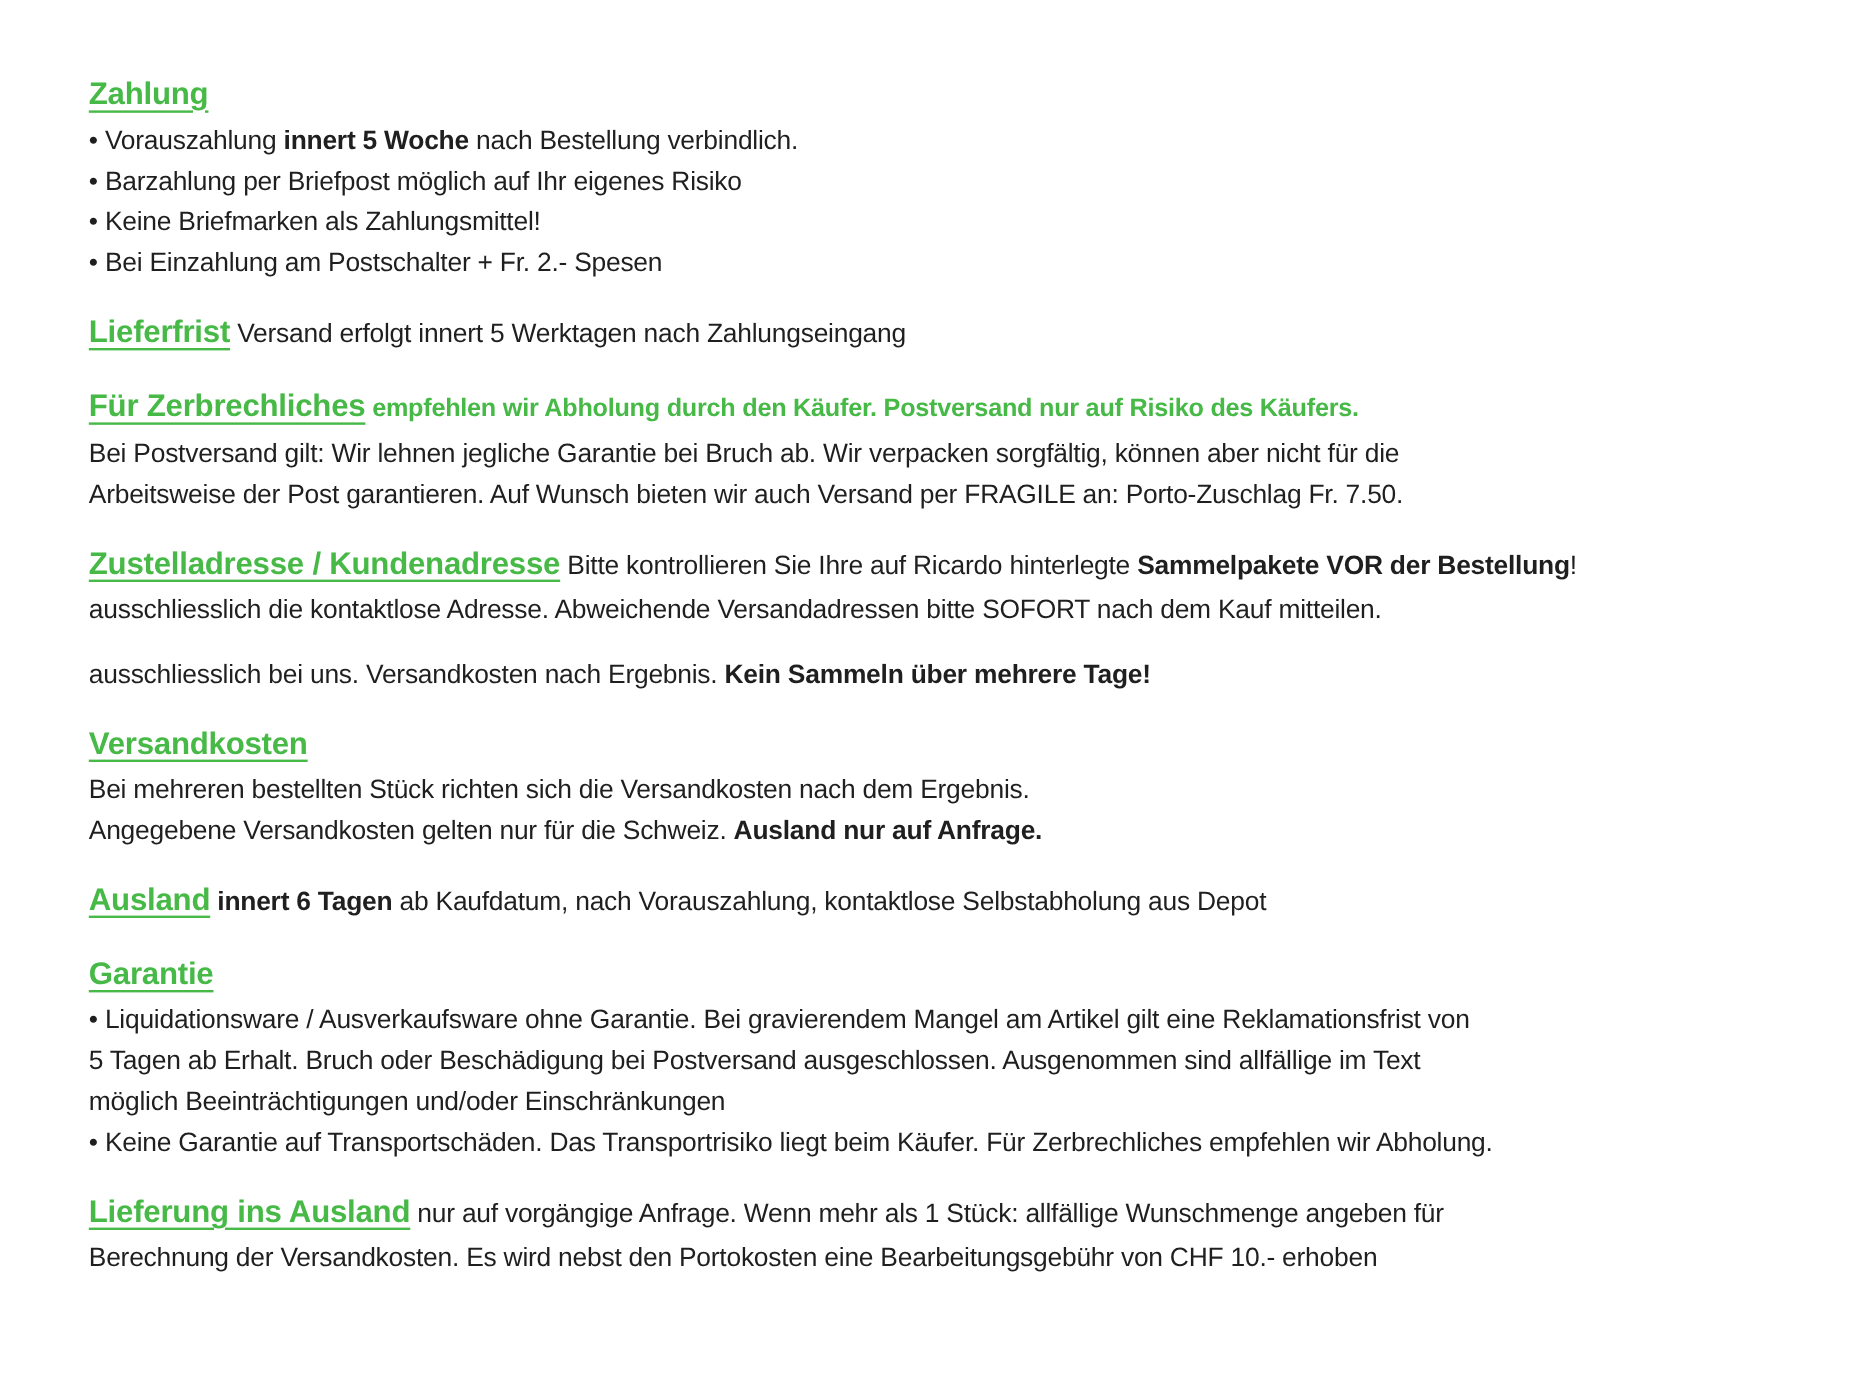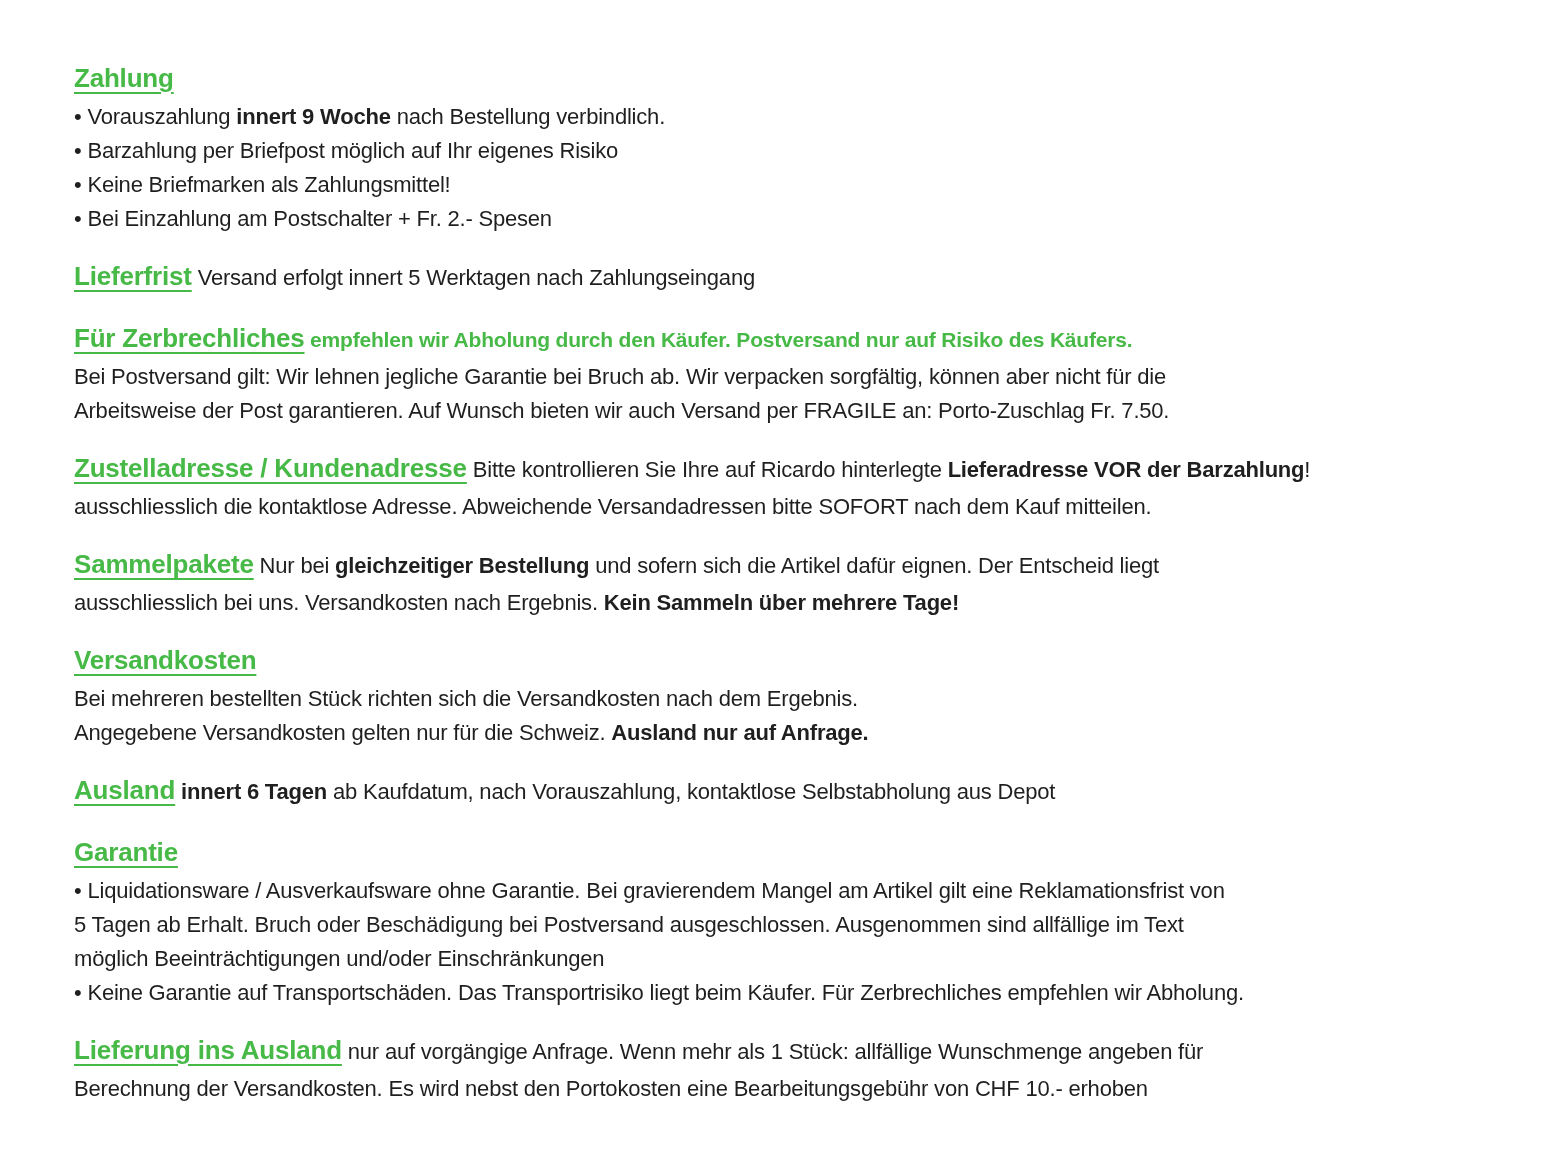--- a/index.html
+++ b/index.html
@@ -52,39 +52,38 @@
     font-style: italic;
   }
   .seg-n { }
 </style>
 </head>
 <body style="background: rgb(255, 255, 255);">
 
 <div class="doc" id="doc-root" style="color: rgb(31, 31, 31);">
     <div class="section">
       <div class="line has-heading"><span class="seg-h">Zahlung</span></div>
-      <div class="line"><span class="seg-n">• Vorauszahlung </span><span class="seg-b">innert 9 Woche</span><span class="seg-n"> nach Bestellung verbindlich.</span></div>
+      <div class="line"><span class="seg-n">• Vorauszahlung </span><span class="seg-b">innert 5 Woche</span><span class="seg-n"> nach Bestellung verbindlich.</span></div>
       <div class="line"><span class="seg-n">• Barzahlung per Briefpost möglich auf Ihr eigenes Risiko</span></div>
       <div class="line"><span class="seg-n">• Keine Briefmarken als Zahlungsmittel!</span></div>
       <div class="line"><span class="seg-n">• Bei Einzahlung am Postschalter + Fr. 2.- Spesen</span></div>
     </div>
     <div class="section">
       <div class="line has-heading"><span class="seg-h">Lieferfrist</span><span class="seg-n"> Versand erfolgt innert 5 Werktagen nach Zahlungseingang</span></div>
     </div>
     <div class="section">
       <div class="line has-heading"><span class="seg-h">Für Zerbrechliches</span><span class="seg-gb"> empfehlen wir Abholung durch den Käufer. Postversand nur auf Risiko des Käufers.</span></div>
       <div class="line"><span class="seg-n">Bei Postversand gilt: Wir lehnen jegliche Garantie bei Bruch ab. Wir verpacken sorgfältig, können aber nicht für die</span></div>
       <div class="line"><span class="seg-n">Arbeitsweise der Post garantieren. Auf Wunsch bieten wir auch Versand per FRAGILE an: Porto-Zuschlag Fr. 7.50.</span></div>
     </div>
     <div class="section">
-      <div class="line has-heading"><span class="seg-h">Zustelladresse / Kundenadresse</span><span class="seg-n"> Bitte kontrollieren Sie Ihre auf Ricardo hinterlegte </span><span class="seg-b">Lieferadresse VOR der Barzahlung</span><span class="seg-n">!</span></div>
+      <div class="line has-heading"><span class="seg-h">Zustelladresse / Kundenadresse</span><span class="seg-n"> Bitte kontrollieren Sie Ihre auf Ricardo hinterlegte </span><span class="seg-b">Sammelpakete VOR der Bestellung</span><span class="seg-n">!</span></div>
       <div class="line"><span class="seg-n">ausschliesslich die kontaktlose Adresse. Abweichende Versandadressen bitte SOFORT nach dem Kauf mitteilen.</span></div>
     </div>
     <div class="section">
-      <div class="line has-heading"><span class="seg-h">Sammelpakete</span><span class="seg-n"> Nur bei </span><span class="seg-b">gleichzeitiger Bestellung</span><span class="seg-n"> und sofern sich die Artikel dafür eignen. Der Entscheid liegt</span></div>
       <div class="line"><span class="seg-n">ausschliesslich bei uns. Versandkosten nach Ergebnis. </span><span class="seg-b">Kein Sammeln über mehrere Tage!</span></div>
     </div>
     <div class="section">
       <div class="line has-heading"><span class="seg-h">Versandkosten</span></div>
       <div class="line"><span class="seg-n">Bei mehreren bestellten Stück richten sich die Versandkosten nach dem Ergebnis.</span></div>
       <div class="line"><span class="seg-n">Angegebene Versandkosten gelten nur für die Schweiz. </span><span class="seg-b">Ausland nur auf Anfrage.</span></div>
     </div>
     <div class="section">
       <div class="line has-heading"><span class="seg-h">Ausland</span><span class="seg-n"> </span><span class="seg-b">innert 6 Tagen</span><span class="seg-n"> ab Kaufdatum, nach Vorauszahlung, kontaktlose Selbstabholung aus Depot</span></div>
     </div>

